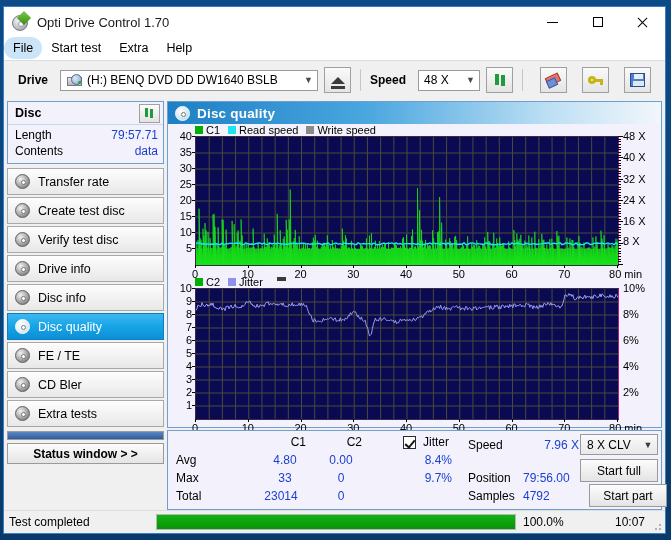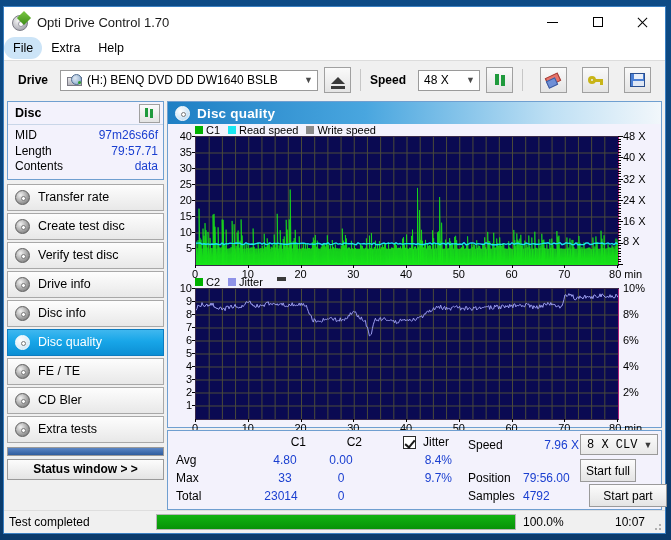--- a/index.html
+++ b/index.html
@@ -218,21 +218,21 @@
   }
   .sbtn{
     position:absolute;background:linear-gradient(180deg,#fcfcfc,#e4e4e4);
     border:1px solid #9a9a9a;box-sizing:border-box;display:flex;align-items:center;justify-content:center;
     font-size:12px;color:#000;
   }
   .scombo{
     position:absolute;height:21px;background:linear-gradient(180deg,#fafafa,#e8e8e8);
     border:1px solid #9a9a9a;box-sizing:border-box;display:flex;align-items:center;font-size:12px;color:#000;
   }
-  .scombo .cv{padding-left:6px;flex:1 1 auto;font-family:Liberation Mono, monospace;}
+  .scombo .cv{padding-left:6px;flex:1 1 auto;}
   .scombo .arrow{width:18px;text-align:center;color:#3a3a3a;font-size:9px;}
 
   
   .statusbar{
     height:22px;flex:0 0 auto;display:flex;align-items:stretch;background:#f0f0f0;
     border-top:1px solid #dedede;
   }
   .sb-cell{display:flex;align-items:center;font-size:12px;color:#000;}
   .sb-text{width:147px;padding-left:5px;}
   .sb-prog{flex:1 1 auto;margin:3px 0;border:1px solid #b6b6b6;background:#fff;position:relative;box-sizing:border-box;}
@@ -262,20 +262,21 @@
             <span class="glyph-max"></span>
           </div>
       <div class="winbtn close">
             <span class="glyph-close"></span>
           </div>
     </div>
   </div>
 
   <div class="menubar">
     <div class="menuitem active">File</div>
+    <div class="menuitem">Start test</div>
     <div class="menuitem">Extra</div>
     <div class="menuitem">Help</div>
   </div>
 
   <div class="toolbar">
     <div class="tb-label">Drive</div>
     <div class="combo" id="drive-combo">
       <div class="cv">
         <span class="drive-ico">
               <span class="body"></span>
@@ -328,24 +329,20 @@
         <div class="disc-head">
           <div class="t">Disc</div>
           <div class="mini-btn">
             <span class="refresh-ico" style="width:13px;height:12px">
               <span class="a1" style="left:2px;top:1px;width:3px;height:9px"></span>
               <span class="a2" style="left:7px;top:2px;width:3px;height:9px"></span>
             </span>
           </div>
         </div>
         <div class="disc-rows">
-          <div class="drow">
-            <span class="k">MID</span>
-            <span class="v">97m26s66f</span>
-          </div>
           <div class="drow">
             <span class="k">Length</span>
             <span class="v">79:57.71</span>
           </div>
           <div class="drow">
             <span class="k">Contents</span>
             <span class="v">data</span>
           </div>
         </div>
       </div>
@@ -702,21 +699,21 @@
         <span class="val" style="left:355px;top:7px;width:56px;text-align:right">7.96 X</span>
         <span class="lbl" style="left:300px;top:40px">Position</span>
         <span class="val" style="left:355px;top:40px;width:70px;text-align:left">79:56.00</span>
         <span class="lbl" style="left:300px;top:58px">Samples</span>
         <span class="val" style="left:355px;top:58px;width:70px;text-align:left">4792</span>
 
         <span class="scombo" style="left:412px;top:3px;width:78px">
           <span class="cv">8 X CLV</span>
           <span class="arrow">▼</span>
         </span>
-        <span class="sbtn" style="left:412px;top:28px;width:56px;height:23px">Start full</span>
+        <span class="sbtn" style="left:412px;top:28px;width:78px;height:23px">Start full</span>
         <span class="sbtn" style="left:421px;top:53px;width:78px;height:23px">Start part</span>
       </div>
     </div>
   </div>
 
   <div class="statusbar">
     <div class="sb-cell sb-text">Test completed</div>
     <div class="sb-prog">
       <div class="fill" id="progfill" style="width: 100%;"></div>
     </div>

